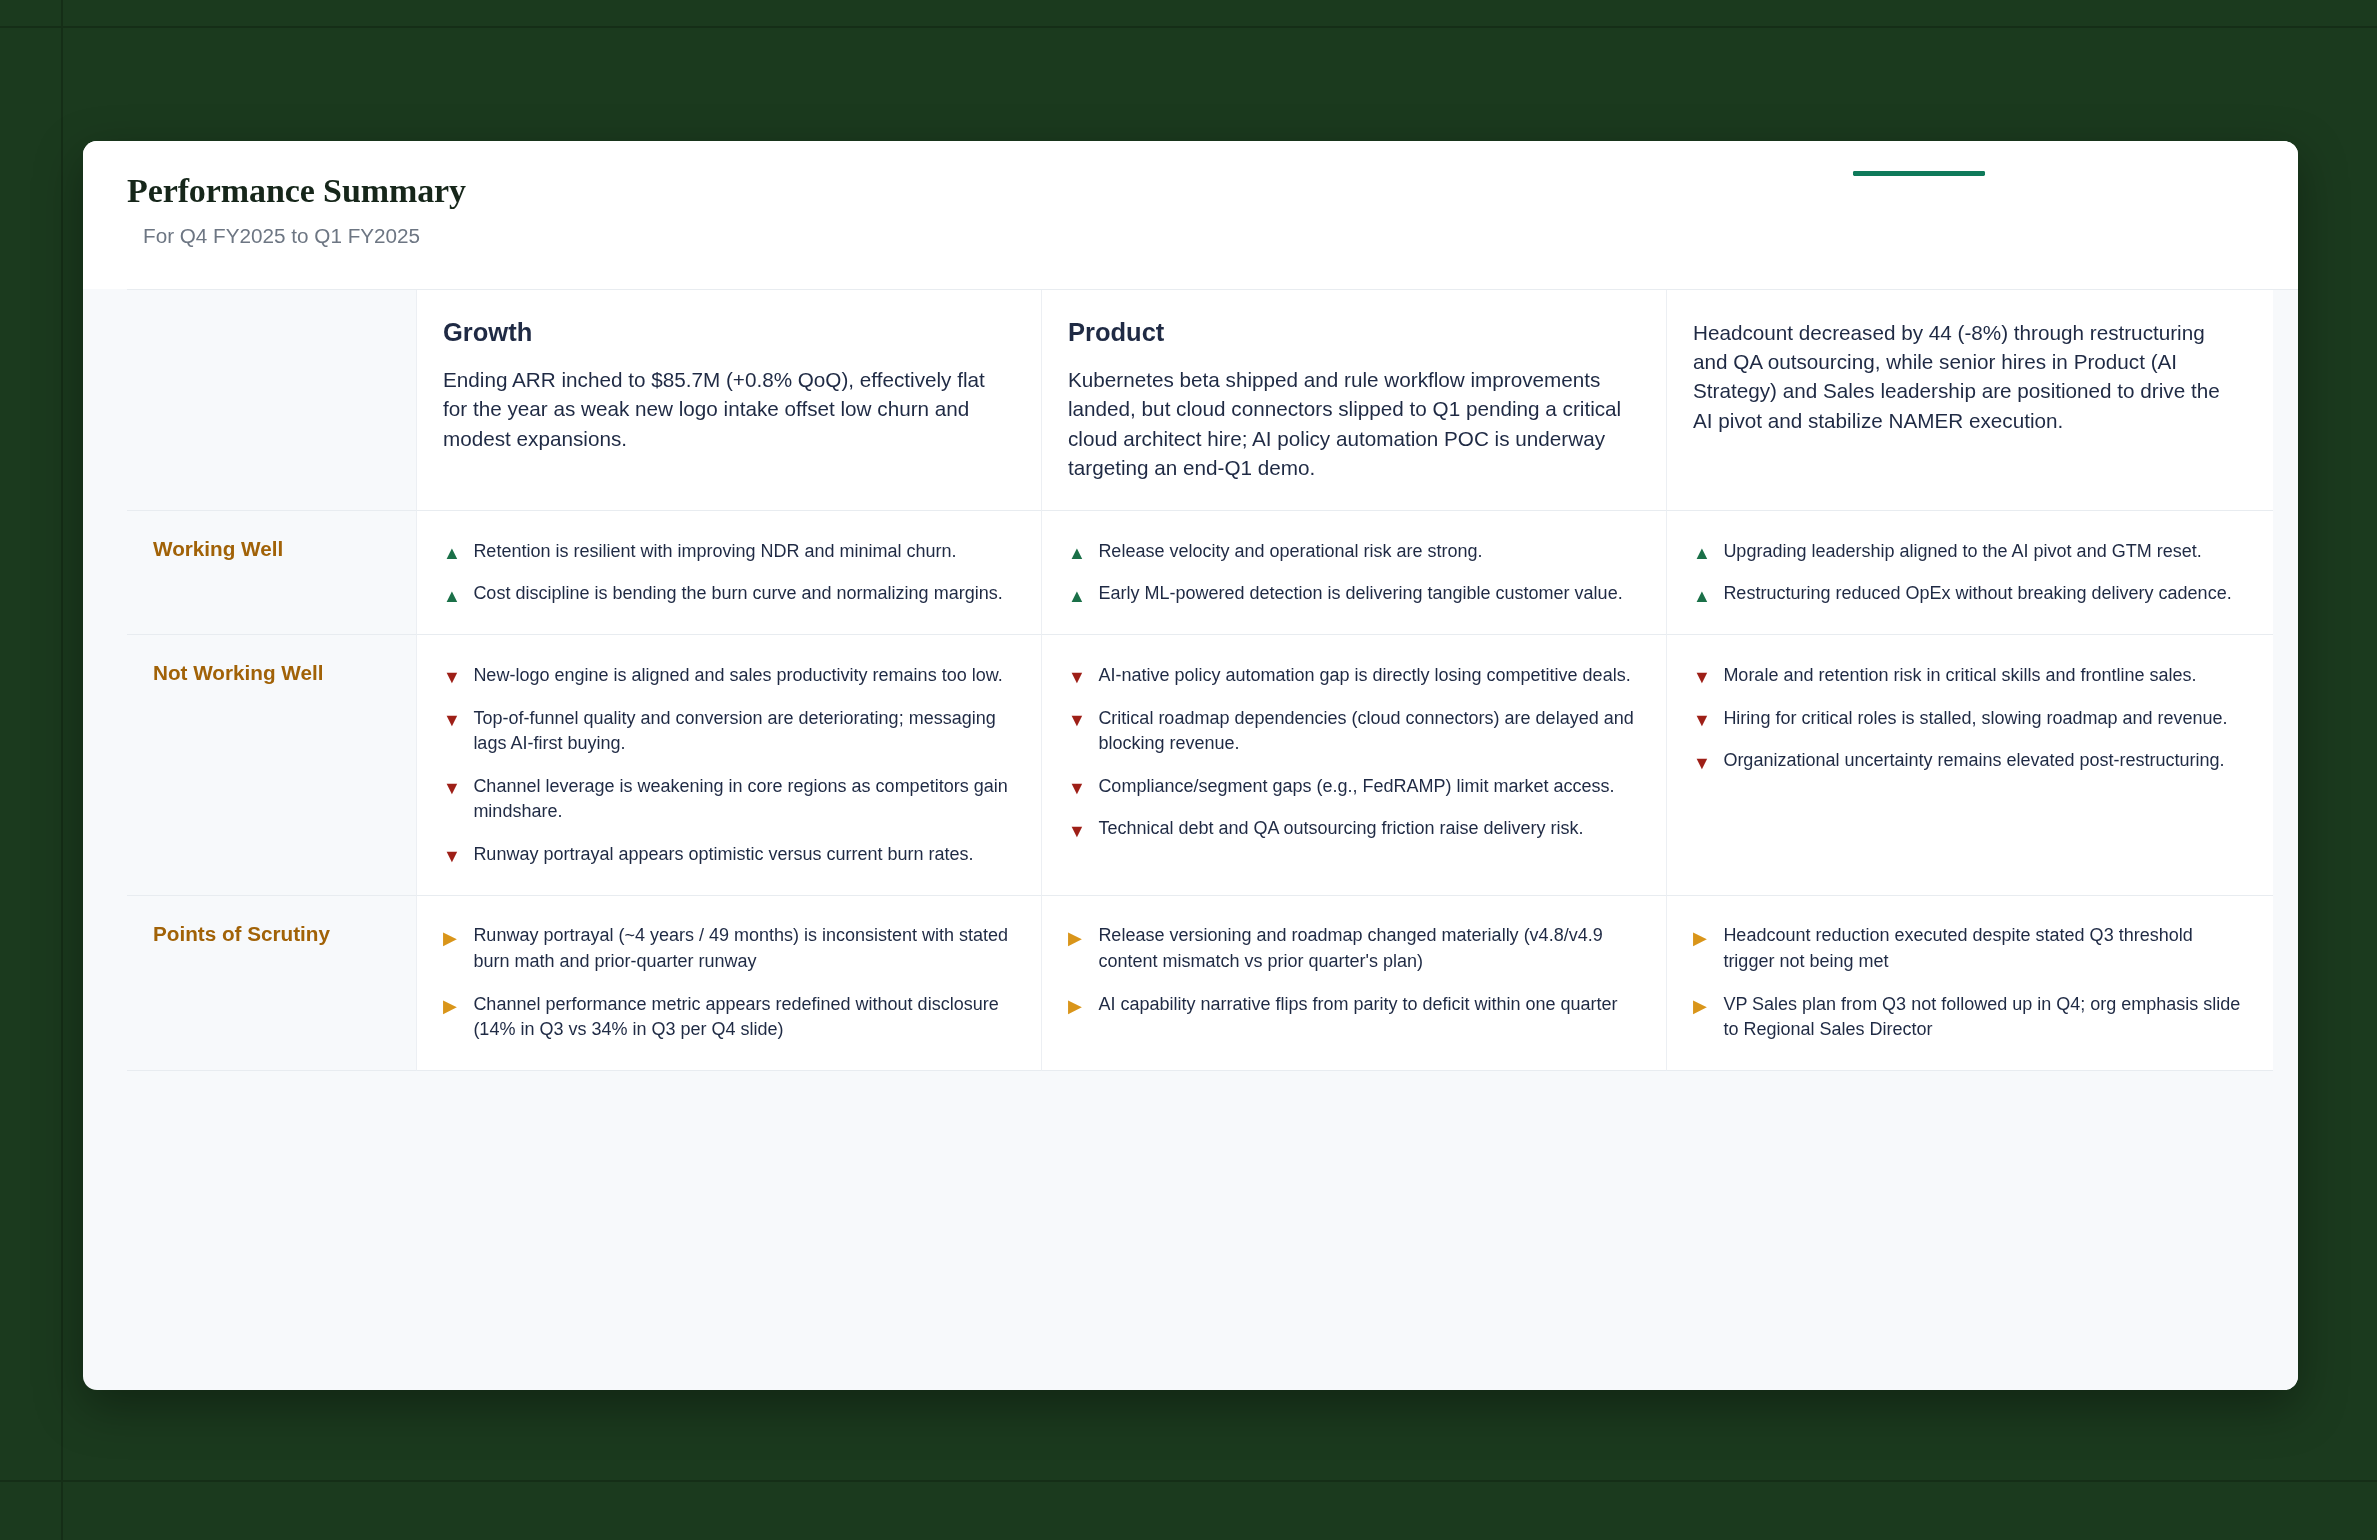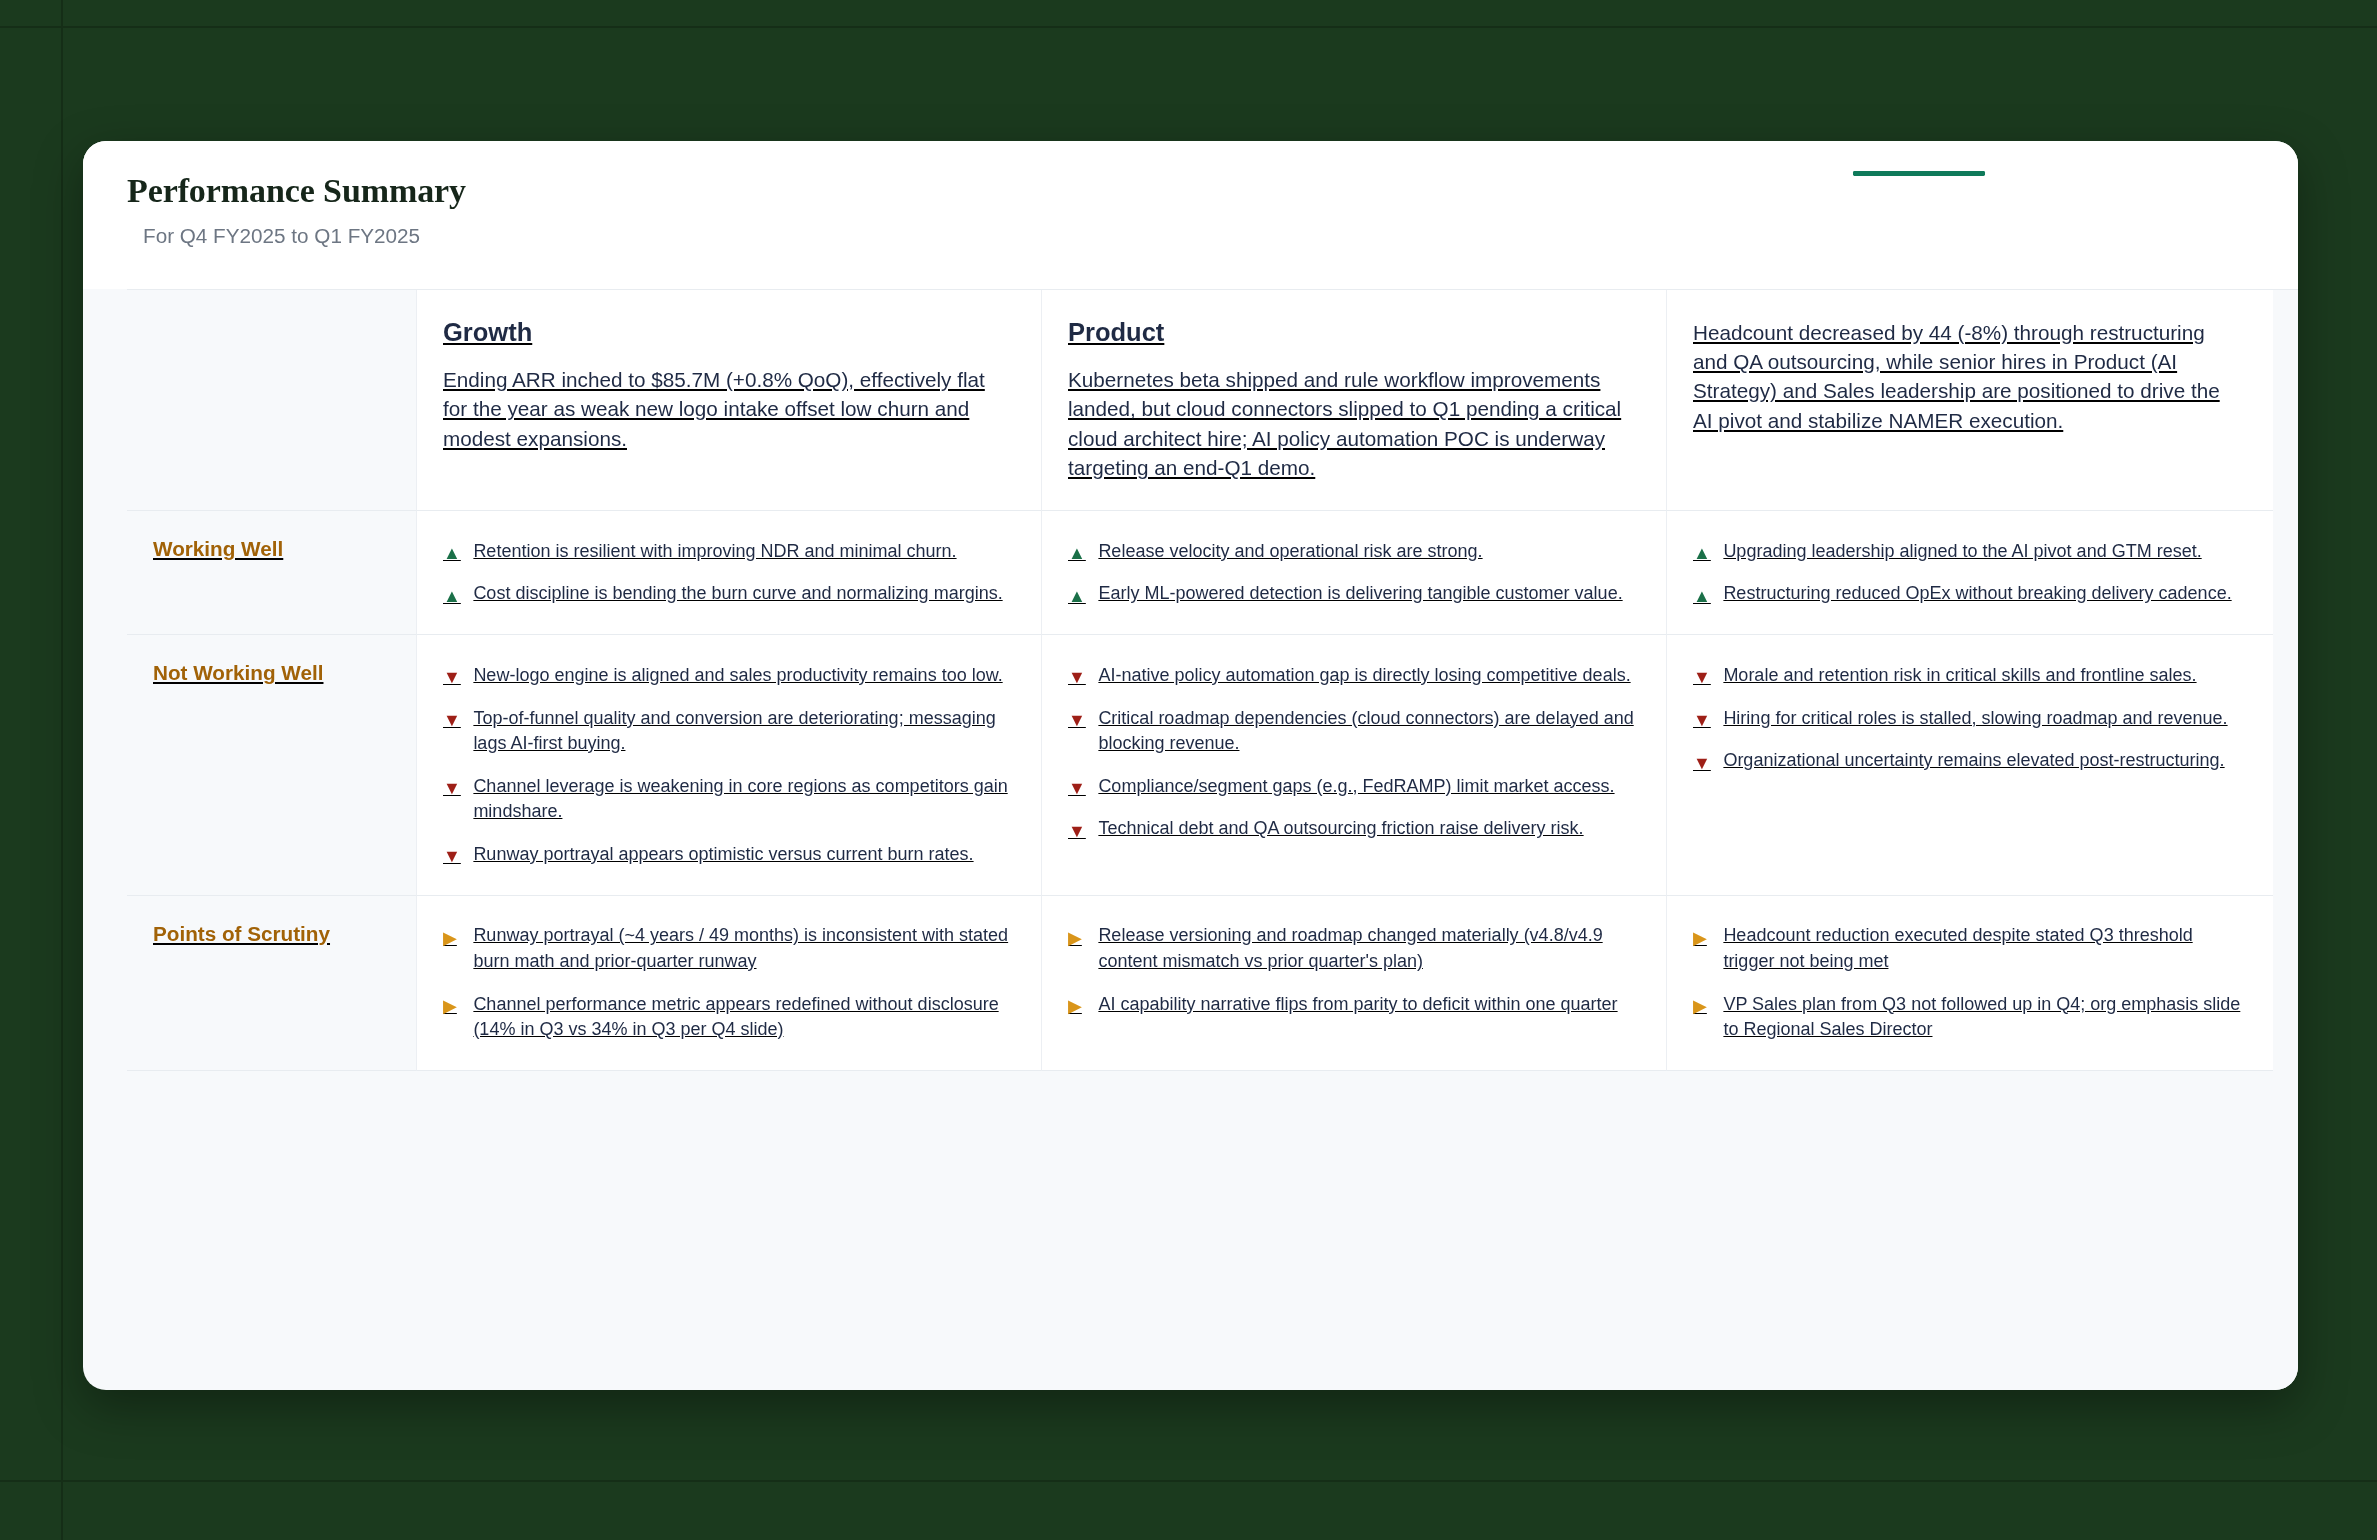--- a/index.html
+++ b/index.html
@@ -37,21 +37,21 @@
   }
 
   
   #summary-card {
     position: absolute;
     left: 83px;
     top: 141px;
     width: 2215px;
     height: 1249px;
     background: #f7f9fb;
-    border-radius: 23px;
+    border-radius: 14px;
     overflow: hidden;
     box-shadow: 0 16.5px 48px rgba(0,0,0,0.35);
   }
 
   
   #tab-indicator {
     position: absolute;
     left: 1853px;
     top: 171px;
     width: 132px;
@@ -93,21 +93,20 @@
     position: absolute;
     left: 44px;
     top: 148px;
     right: 0;
     bottom: 0;
     display: grid;
     grid-template-columns: 290px 625px 625px 606px;
     grid-auto-rows: min-content;
     background: #f7f9fb;
     border-top: 1.4px solid #e8ecf0;
-    text-decoration: underline;
   }
 
   .cell {
     box-sizing: border-box;
     border-bottom: 1.4px solid #e8ecf0;
     border-right: 1.4px solid #eceff3;
     padding: 27.6px 32px 27.6px 26px;
     background: #ffffff;
   }
   .cell.rowlabel {

